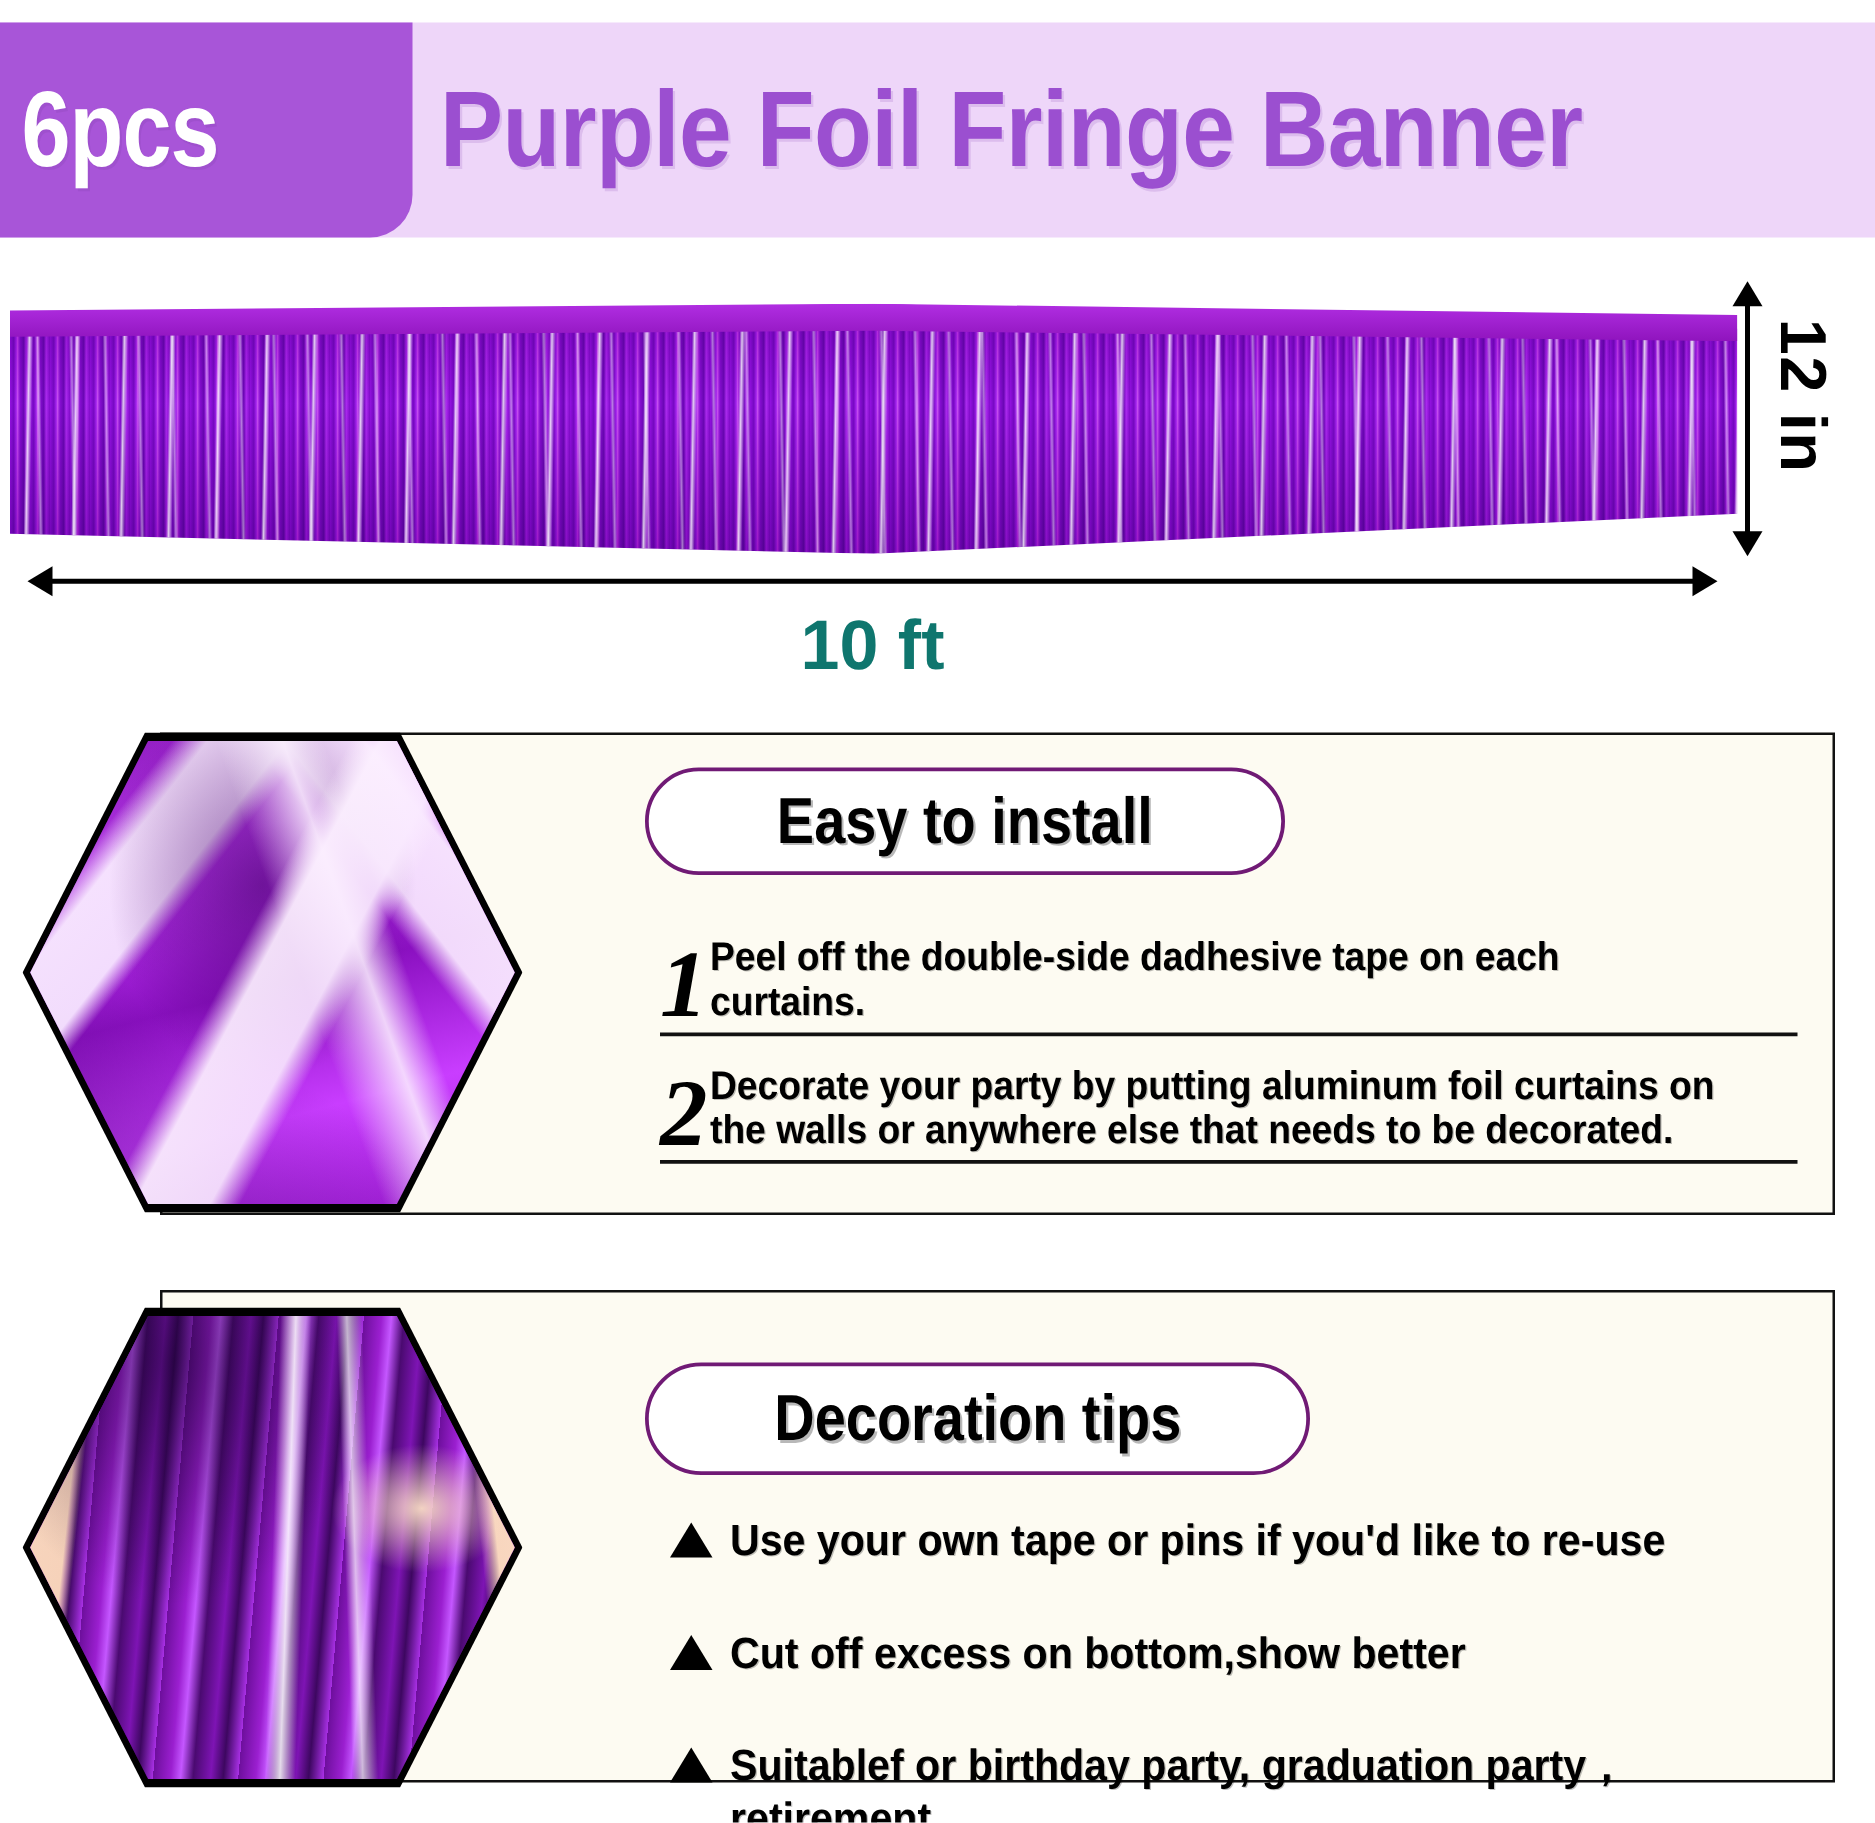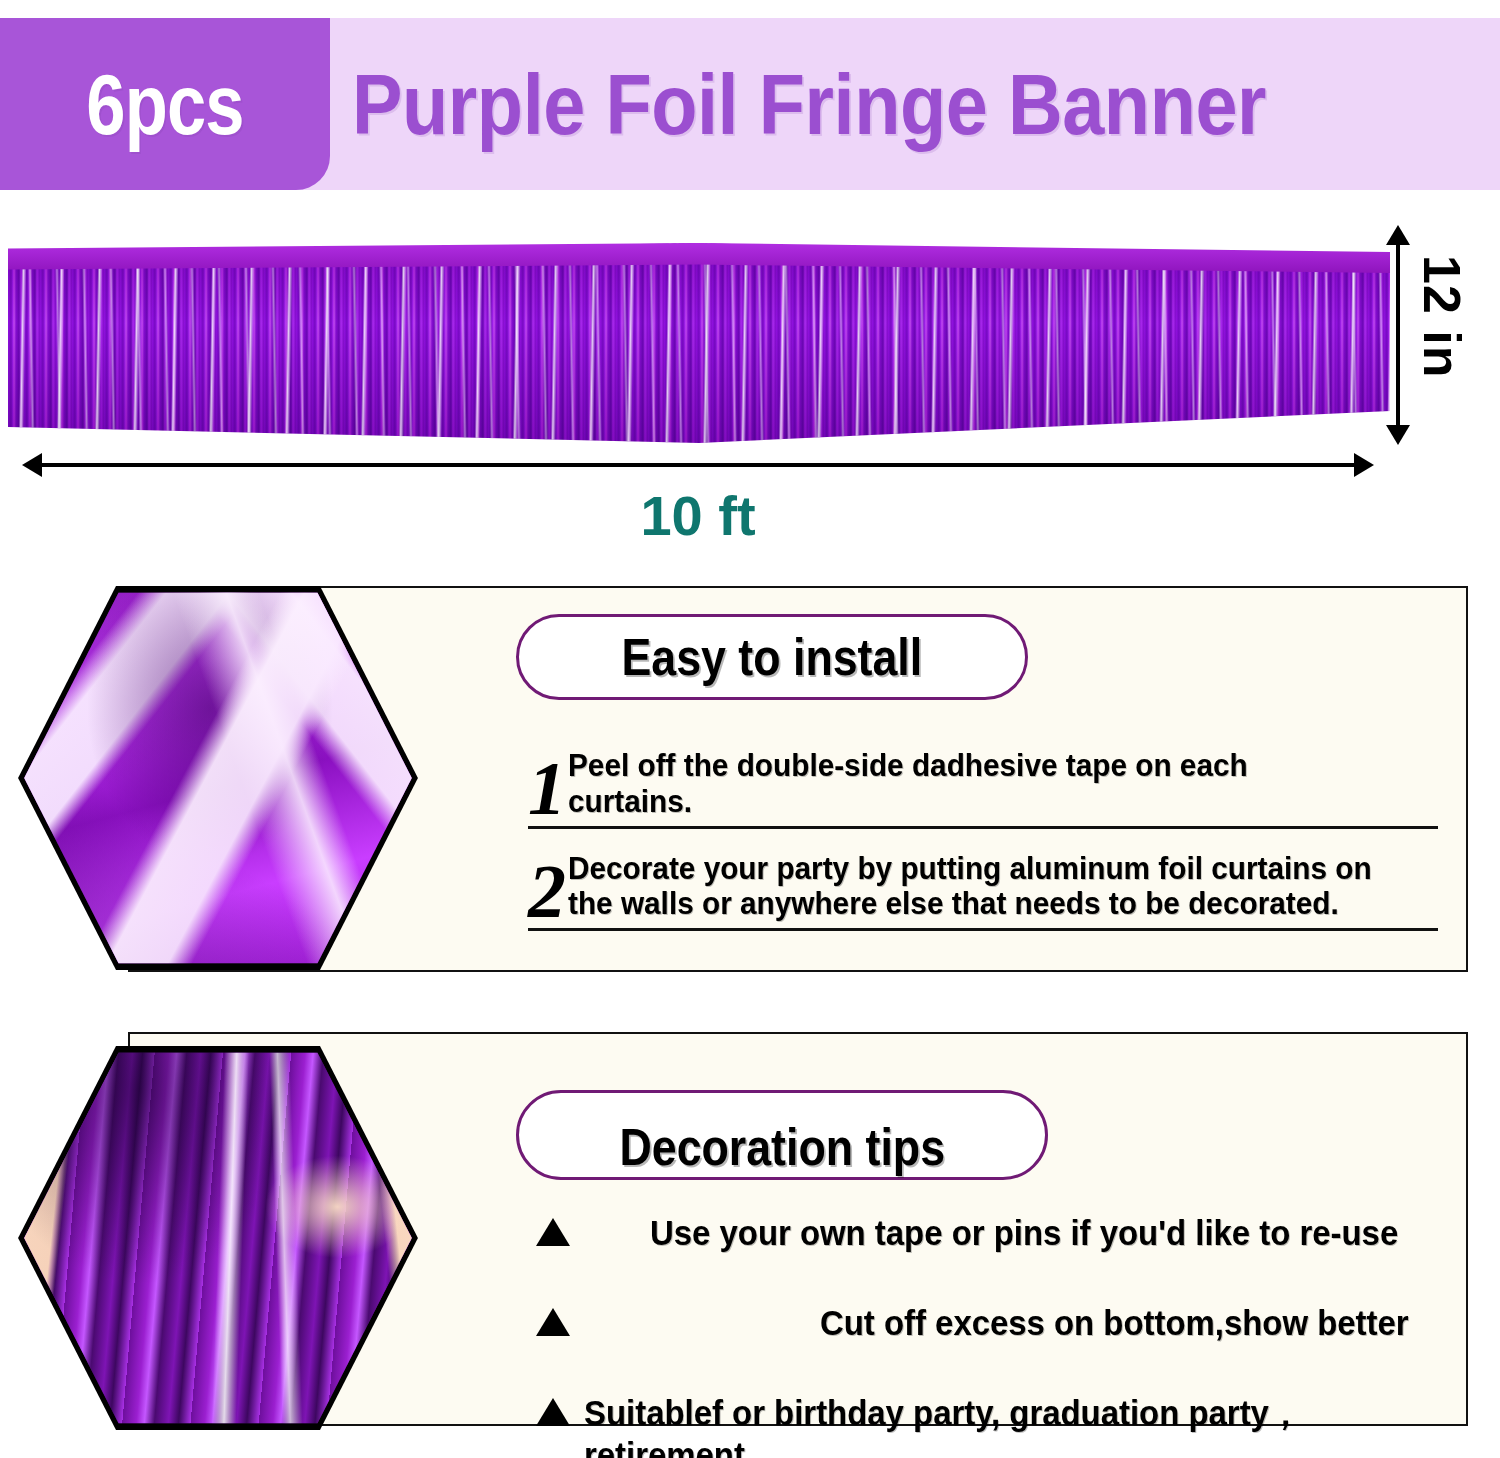--- a/index.html
+++ b/index.html
@@ -14,21 +14,21 @@
   
   .header { position: absolute; left: 0; top: 18px; width: 1500px; height: 172px; }
   .header-band {
     position: absolute; left: 0; top: 0; width: 1500px; height: 172px;
     background: #eed6f9;
   }
   .header-badge {
     position: absolute; left: 0; top: 0; width: 330px; height: 172px;
     background: #a855d8;
     border-bottom-right-radius: 34px;
-    display: flex; align-items: center; justify-content: center;
+    display: flex; align-items: center; justify-content: flex-start;
   }
   .badge-text {
     color: #ffffff;
     font-family: "Liberation Sans Narrow", "Liberation Sans", sans-serif;
     font-weight: 700; font-size: 86px; line-height: 1;
     letter-spacing: -1px;
     transform: scaleX(0.82);
     text-shadow: 2px 2px 0 rgba(120,60,160,.18);
   }
   .header-title {
@@ -175,21 +175,21 @@
     display: flex; align-items: center; justify-content: center;
   }
   .pill-text {
     font-family: "Liberation Sans Narrow", "Liberation Sans", sans-serif;
     font-weight: 700; font-size: 52px; color: #000;
     transform: scaleX(0.86);
     white-space: nowrap;
     text-shadow: 2px 2px 0 rgba(0,0,0,.28);
   }
   #pill-install { left: 516px; top: 614px; width: 512px; height: 86px; }
-  #pill-tips    { left: 516px; top: 1090px; width: 532px; height: 90px; align-items: flex-end; }
+  #pill-tips    { left: 516px; top: 1090px; width: 532px; height: 90px; }
 
   
   .steps { position: absolute; left: 528px; top: 748px; width: 910px; }
   .step { position: relative; padding: 0 0 6px 0; border-bottom: 3px solid #111; }
   .step + .step { margin-top: 22px; }
   .step-row { display: flex; align-items: flex-end; }
   .step-num {
     font-family: "Liberation Serif", serif;
     font-style: italic; font-weight: 700;
     font-size: 76px; line-height: .82; color: #000;
@@ -198,21 +198,21 @@
   .step-text {
     font-family: "Liberation Sans Narrow", "Liberation Sans", sans-serif;
     font-weight: 700; font-size: 32px; line-height: 1.12; color: #000;
     transform: scaleX(0.93); transform-origin: left bottom;
     white-space: pre-line;
     text-shadow: 1px 1px 0 rgba(0,0,0,.25);
   }
 
   
   .tips { position: absolute; left: 536px; top: 1212px; width: 910px; }
-  .tip { display: flex; align-items: flex-start; margin-bottom: 48px; justify-content: space-between; }
+  .tip { display: flex; align-items: flex-start; margin-bottom: 48px; }
   .tip:last-child { margin-bottom: 0; }
   .tip-mark {
     flex: 0 0 auto; margin-right: 14px; margin-top: 6px;
     width: 0; height: 0;
     border-left: 17px solid transparent;
     border-right: 17px solid transparent;
     border-bottom: 28px solid #000;
   }
   .tip-text {
     font-family: "Liberation Sans Narrow", "Liberation Sans", sans-serif;

